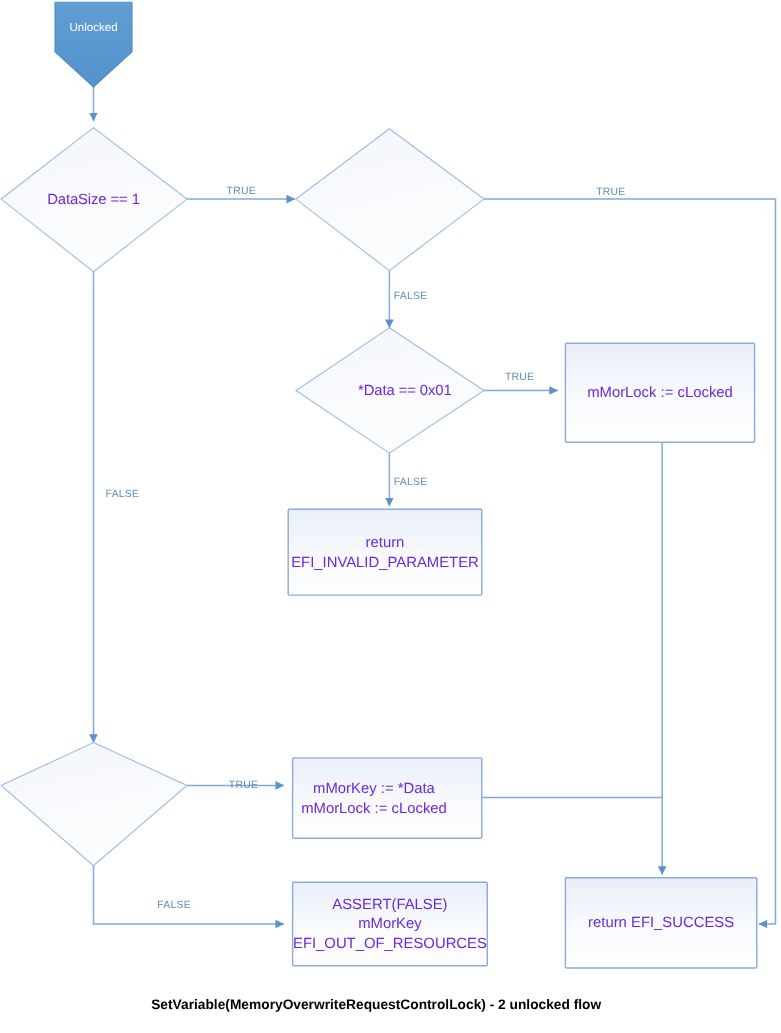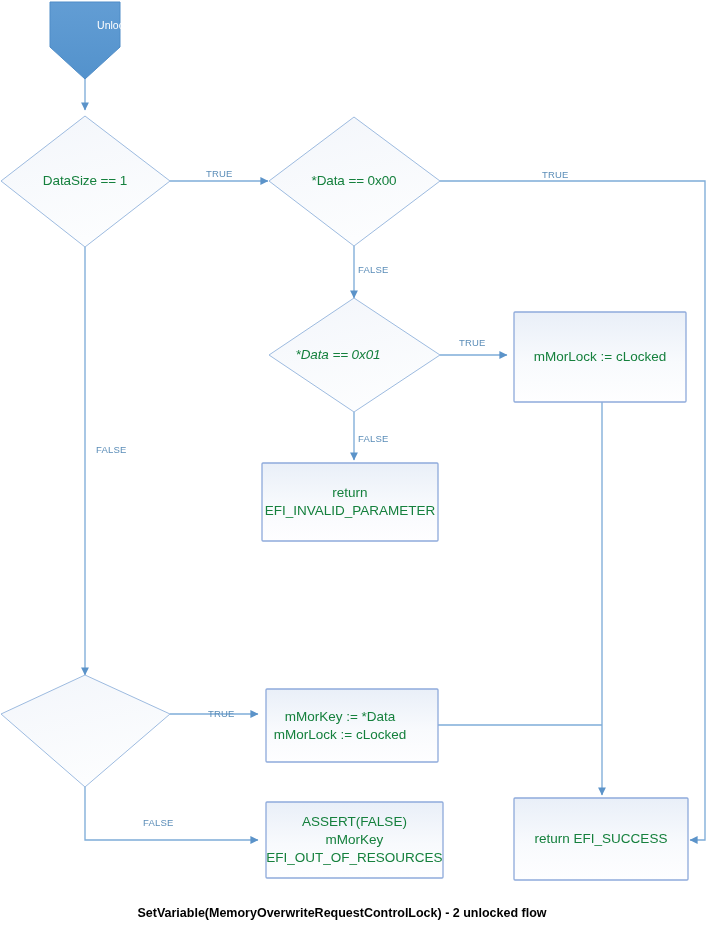--- a/index.html
+++ b/index.html
@@ -23,36 +23,35 @@
     top: 0;
     width: 710px;
     height: 939px;
   }
   .node-label {
     position: absolute;
     display: flex;
     align-items: center;
     justify-content: center;
     text-align: center;
-    color: #15803d;
+    color: #6d28d9;
     pointer-events: none;
     white-space: pre-line;
     line-height: 1.32;
   }
   .diamond-label {
     font-size: 13.5px;
     letter-spacing: -0.1px;
   }
   .box-label {
     font-size: 13.5px;
   }
   .start-label {
     font-size: 10.5px;
     color: #ffffff;
-    padding-left: 34px;
   }
   .edge-label {
     position: absolute;
     color: #5B8DB8;
     font-size: 9.5px;
     letter-spacing: 0.2px;
     white-space: nowrap;
     pointer-events: none;
   }
   .caption {
@@ -134,23 +133,22 @@
 
     <rect x="266" y="802" width="177" height="76" rx="1" fill="url(#nodeGrad)" stroke="#8EAADB" stroke-width="1.3"></rect>
 
     <rect x="514" y="798" width="174" height="82" rx="1" fill="url(#nodeGrad)" stroke="#8EAADB" stroke-width="1.3"></rect>
   </svg>
 
   <div class="node-label start-label" style="left:50px; top:4px; width:70px; height:43px;">Unlocked</div>
 
   <div class="node-label diamond-label" style="left:5px; top:161px; width:160px; height:40px;">DataSize == 1</div>
 
-  <div class="node-label diamond-label" style="left:274px; top:161px; width:160px; height:40px;">*Data == 0x00</div>
 
-  <div class="node-label diamond-label" style="left:258px; top:335px; width:160px; height:40px;font-style:italic;">*Data == 0x01</div>
+  <div class="node-label diamond-label" style="left:288px; top:335px; width:160px; height:40px;">*Data == 0x01</div>
 
 
   <div class="node-label box-label" style="left:514px; top:312px; width:172px; height:90px;">mMorLock := cLocked</div>
 
   <div class="node-label box-label" style="left:262px; top:463px; width:176px; height:78px;">return
 EFI_INVALID_PARAMETER</div>
 
   <div class="node-label box-label" style="left:266px; top:689px; width:148px; height:73px;">mMorKey := *Data
 mMorLock := cLocked</div>
 

